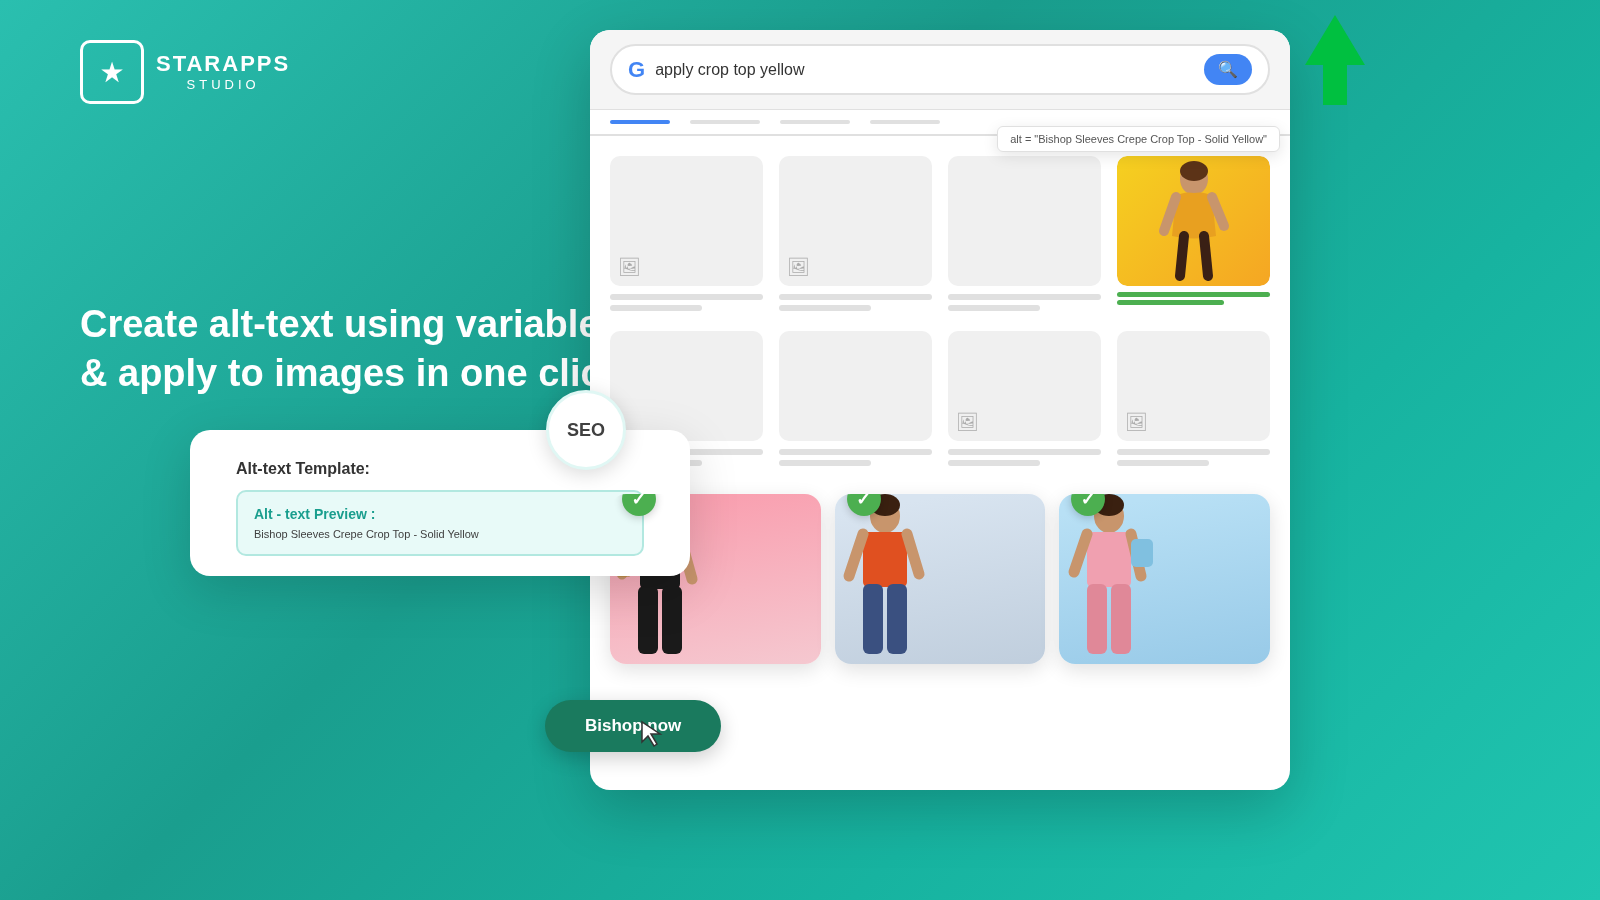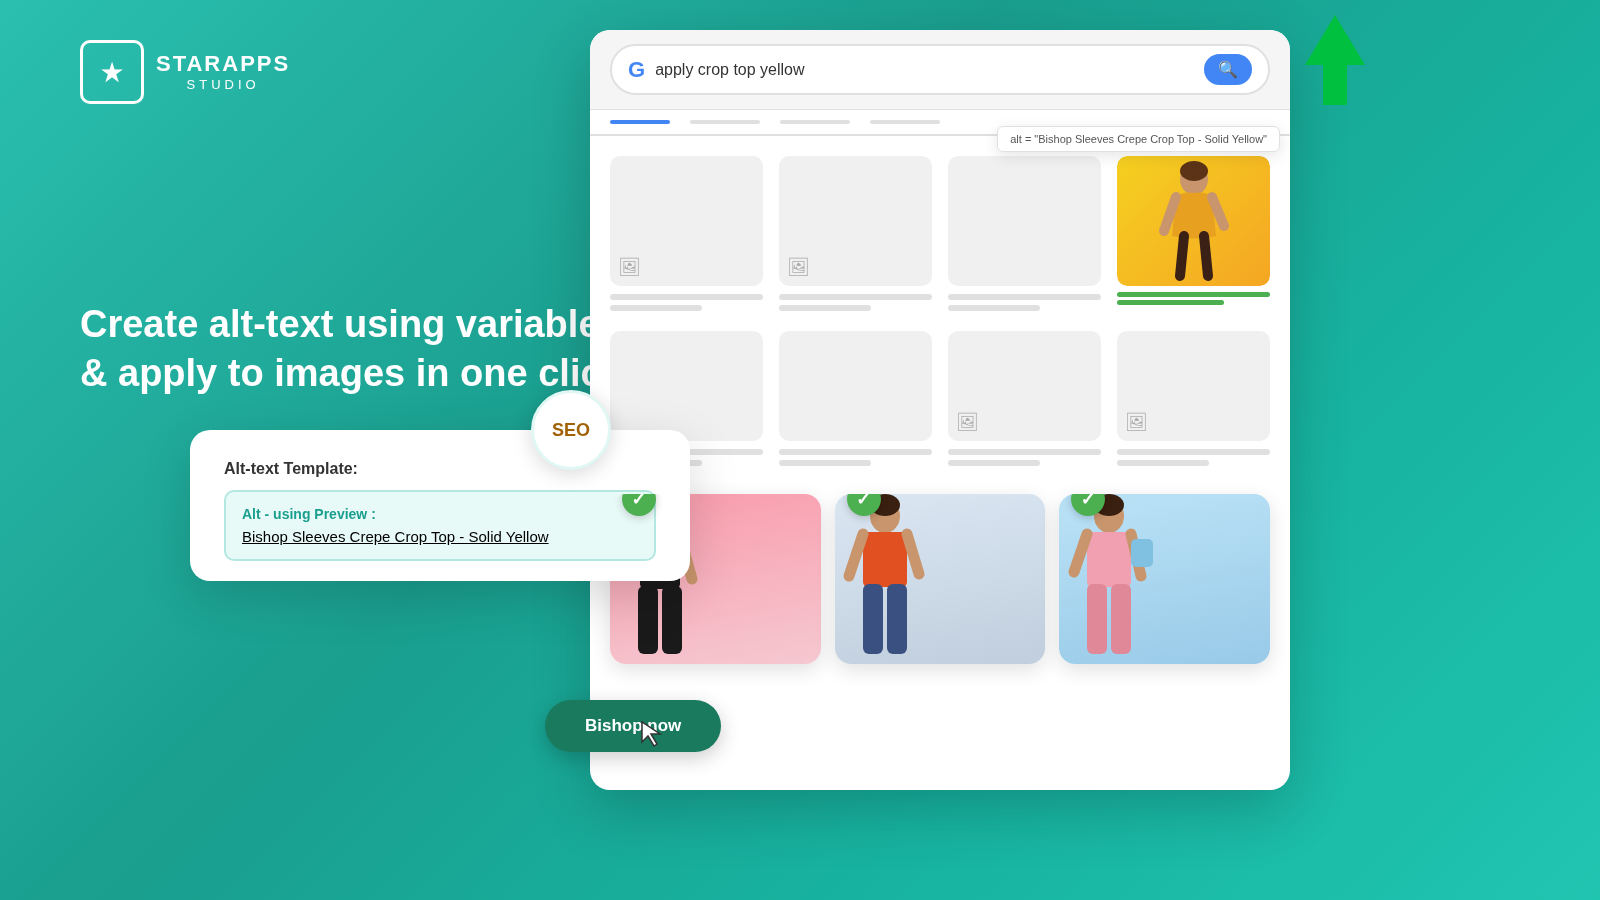--- a/index.html
+++ b/index.html
@@ -59,21 +59,21 @@
     }
 
     
     .alt-text-card {
       position: absolute;
       top: 430px;
       left: 190px;
       width: 500px;
       background: white;
       border-radius: 20px;
-      padding: 30px 34px 20px;
+      padding: 30px 46px 20px;
       box-shadow: 0 15px 50px rgba(0,0,0,0.15);
     }
     .card-label {
       font-size: 16px;
       font-weight: 700;
       color: #333;
       margin-bottom: 12px;
     }
     .template-input {
       width: 100%;
@@ -92,23 +92,22 @@
       border-radius: 10px;
       padding: 14px 16px;
     }
     .preview-label {
       font-size: 14px;
       font-weight: 700;
       color: #1a9e8e;
       margin-bottom: 6px;
     }
     .preview-text {
-      font-size: 15px;
-      color: #000000;
-      text-decoration: underline;
+      font-size: 11px;
+      color: #404040;
     }
 
     
     .update-btn {
       position: absolute;
       top: 700px;
       left: 545px;
       background: #1a7a5e;
       color: white;
       font-size: 17px;
@@ -118,31 +117,31 @@
       padding: 16px 40px;
       cursor: pointer;
       box-shadow: 0 6px 20px rgba(0,0,0,0.2);
       z-index: 20;
     }
 
     
     .seo-badge {
       position: absolute;
       top: 390px;
-      left: 531px;
+      left: 546px;
       width: 80px;
       height: 80px;
       background: white;
       border-radius: 50%;
       display: flex;
       align-items: center;
       justify-content: center;
       font-size: 18px;
       font-weight: 800;
-      color: #a16207;
+      color: #404040;
       box-shadow: 0 4px 20px rgba(0,0,0,0.15);
       z-index: 25;
       border: 3px solid #e0f7f4;
     }
 
     
     .browser {
       position: absolute;
       top: 30px;
       left: 590px;
@@ -516,21 +515,21 @@
       </div>
     </div>
   </div>
 </div>
 
 <div class="seo-badge">SEO</div>
 
 <div class="alt-text-card">
   <div class="card-label">Alt-text Template:</div>
   <div class="preview-box">
-    <div class="preview-label">Alt - using Preview :</div>
+    <div class="preview-label">Alt - text Preview :</div>
     <div class="preview-text">Bishop Sleeves Crepe Crop Top - Solid Yellow</div>
   </div>
 </div>
 
 <button class="update-btn">Bishop now</button>
 
 <div class="cursor">
   <svg width="24" height="28" viewBox="0 0 24 28">
     <path d="M2 2 L2 22 L8 16 L14 26 L17 24 L11 14 L20 14 Z" fill="white" stroke="#333" stroke-width="1.5"></path>
   </svg>

